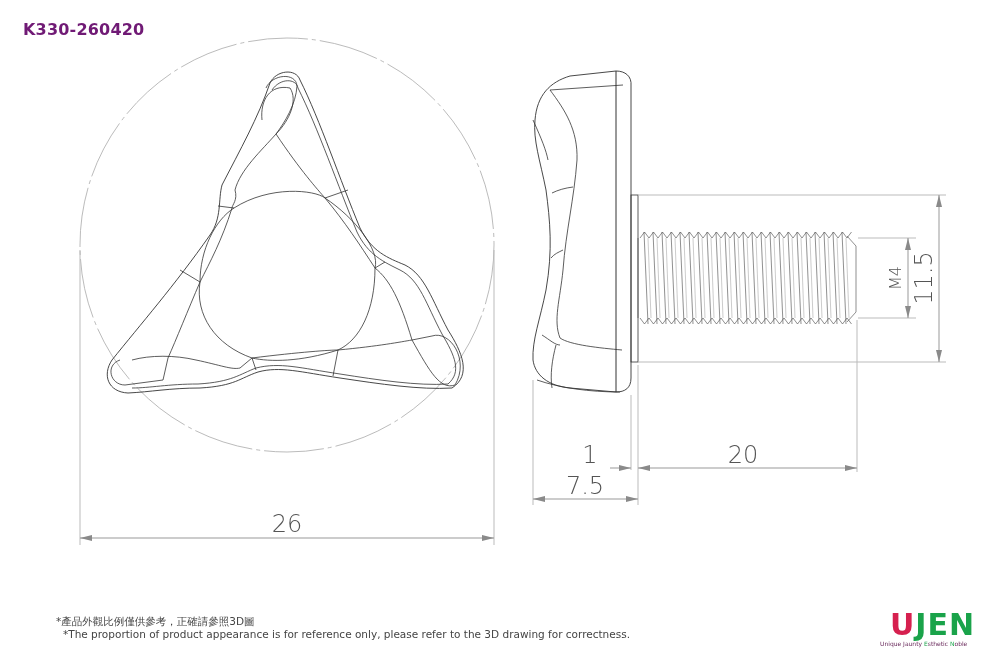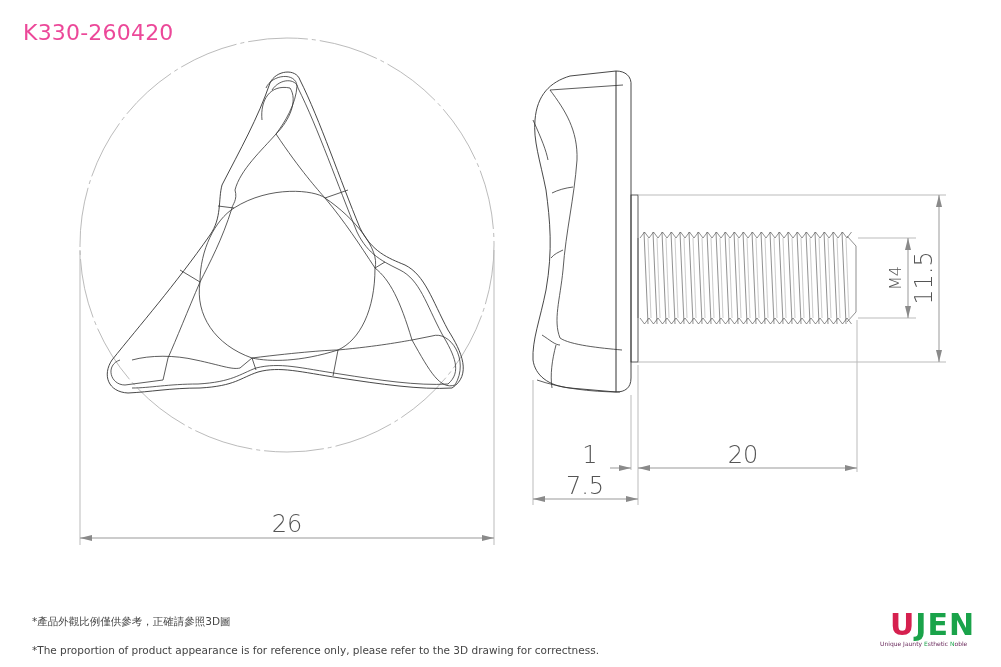--- a/index.html
+++ b/index.html
@@ -1,24 +1,24 @@
 <!DOCTYPE html>
 <html><head>
 <meta charset="utf-8">
 <style>
   html, body { margin: 0; padding: 0; background: #ffffff; }
   body { width: 1001px; height: 667px; position: relative; overflow: hidden;
          font-family: "DejaVu Sans", "Liberation Sans", sans-serif; }
-  .title { position: absolute; left: 23px; top: 20px; font-size: 22px; color: #ec4899;
-           letter-spacing: 0.2px; font-weight: 400; }
+  .title { position: absolute; left: 23px; top: 20px; font-size: 16px; color: #701a75;
+           letter-spacing: 0.2px; font-weight: 700; }
   svg.drawing { position: absolute; left: 0; top: 0; }
   .dim-text { font-family: "DejaVu Sans", sans-serif; fill: #555; font-size: 24px; font-weight: 300; }
   .note { position: absolute; left: 32px; font-size: 10.5px; color: #444; white-space: nowrap; }
-  .note.zh { top: 615px; }
-  .note.en { top: 644px; }
+  .note.zh { top: 615px; margin-left: 24px; }
+  .note.en { top: 628px; margin-left: 31px; }
   .logo { position: absolute; left: 880px; top: 612px; width: 105px; }
   .logo-word { font-family: "DejaVu Sans", sans-serif; font-weight: bold; font-size: 30px;
                line-height: 26px; letter-spacing: 1px; text-align: center; }
   .logo-u { color: #d6204f; }
   .logo-jen { color: #1aa34a; }
   .logo-tag { font-size: 6px; color: #6a2a5c; margin-top: 2px; white-space: nowrap; letter-spacing: 0; }
   .logo-tag .hl { color: #1aa34a; }
 </style>
 </head>
 <body>

